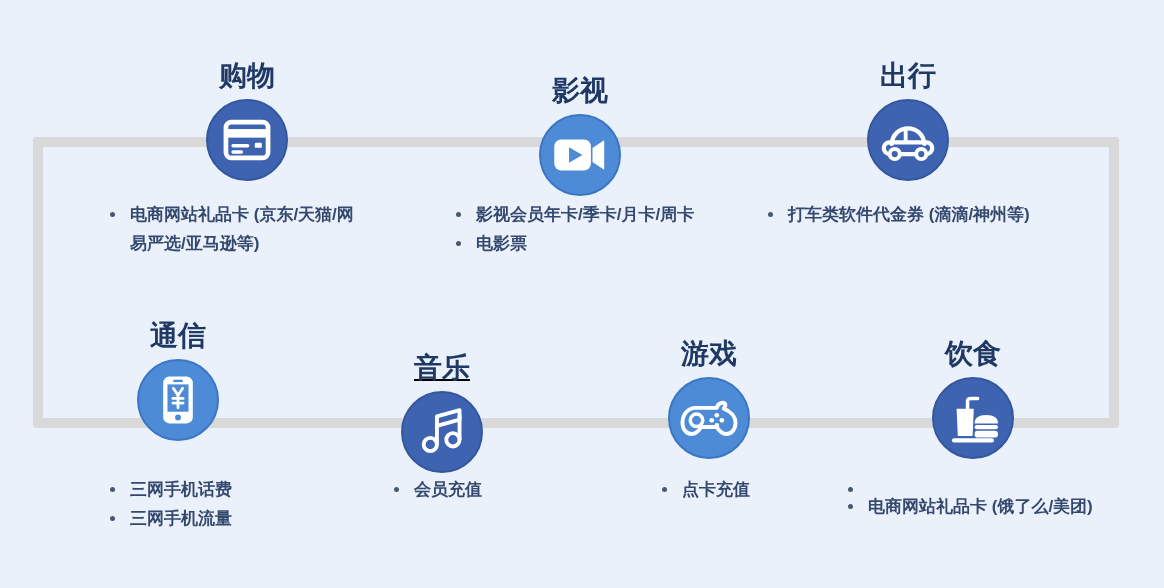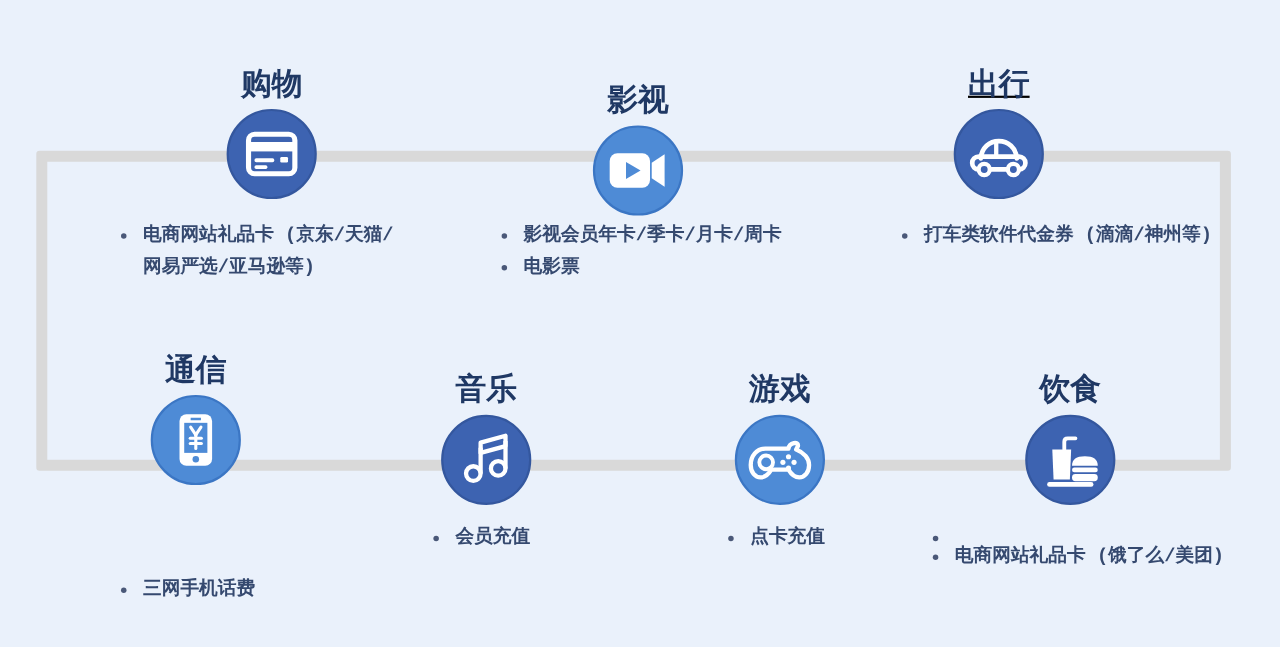--- a/index.html
+++ b/index.html
@@ -18,21 +18,21 @@
        transform:translateX(-50%);z-index:2;}
   .sec-title{font-size:28px;font-weight:700;color:var(--title_text);line-height:30px;white-space:nowrap;}
   .icon-wrap{width:82px;height:82px;border-radius:50%;margin-top:8px;
              display:flex;align-items:center;justify-content:center;}
   .tone-dark .icon-wrap{background:var(--circle_dark);border:2px solid var(--circle_dark_border);}
   .tone-light .icon-wrap{background:var(--circle_light);border:2px solid var(--circle_light_border);}
   .icon-wrap svg{width:78px;height:78px;display:block;}
   .tone-dark .accent{fill:var(--circle_dark);}
   .tone-light .accent{fill:var(--circle_light);}
   .tone-light .accent-stroke{stroke:var(--circle_light);fill:none;}
-  .blist{position:absolute;list-style:none;z-index:2;font-family:Liberation Mono, monospace;}
+  .blist{position:absolute;list-style:none;z-index:2;}
   .blist li{display:flex;align-items:flex-start;font-size:17px;font-weight:700;
             color:var(--body_text);line-height:29px;padding-left:4px;}
   .blist .dot{flex:none;width:5px;height:5px;border-radius:50%;background:var(--bullet_dot);
               margin:12px 15px 0 0;}
 </style>
 </head>
 <body>
 
 <div class="stage">
 
@@ -55,21 +55,21 @@
     <div class="sec-title">影视</div>
     <div class="icon-wrap">
       <svg viewBox="0 0 100 100">
         <rect x="17" y="30" width="47" height="40" rx="9" fill="#fff"></rect>
         <polygon class="accent" points="36,40 36,60 53,50"></polygon>
         <polygon points="66,41 81,31 81,69 66,59" fill="#fff"></polygon>
       </svg>
     </div>
   </div>
 
-  <div class="sec tone-dark" style="left:908px;top:61px;text-decoration:underline;">
+  <div class="sec tone-dark" style="left:908px;top:61px;">
     <div class="sec-title">出行</div>
     <div class="icon-wrap">
       <svg viewBox="0 0 100 100">
         <path d="M29,55 C30,43 39,35 50,35 C61,35 70,43 71,55" fill="none" stroke="#fff" stroke-width="5.5" stroke-linecap="round"></path>
         <line x1="47" y1="37" x2="47" y2="53" stroke="#fff" stroke-width="5"></line>
         <rect x="19" y="53" width="62" height="15" rx="7.5" fill="none" stroke="#fff" stroke-width="5.5"></rect>
         <circle class="accent" cx="33" cy="68" r="6.5" stroke="#fff" stroke-width="5"></circle>
         <circle class="accent" cx="67" cy="68" r="6.5" stroke="#fff" stroke-width="5"></circle>
       </svg>
     </div>
@@ -87,21 +87,21 @@
           <line x1="44" y1="35" x2="50" y2="44"></line>
           <line x1="56" y1="35" x2="50" y2="44"></line>
           <line x1="50" y1="44" x2="50" y2="60"></line>
           <line x1="43.5" y1="48" x2="56.5" y2="48"></line>
           <line x1="43.5" y1="54" x2="56.5" y2="54"></line>
         </g>
       </svg>
     </div>
   </div>
 
-  <div class="sec tone-dark" style="left:442px;top:339px;">
+  <div class="sec tone-dark" style="left:442px;top:353px;text-decoration:underline;">
     <div class="sec-title">音乐</div>
     <div class="icon-wrap">
       <svg viewBox="0 0 100 100">
         <g fill="none" stroke="#fff" stroke-width="5" stroke-linejoin="round">
           <circle cx="35" cy="66" r="8.5"></circle>
           <circle cx="64" cy="60" r="8.5"></circle>
           <line x1="43.5" y1="66" x2="43.5" y2="36"></line>
           <line x1="72.5" y1="60" x2="72.5" y2="28"></line>
           <polygon points="43.5,42 43.5,30 72.5,22 72.5,34"></polygon>
         </g>
@@ -150,32 +150,36 @@
     <li>
         <span class="dot"></span>
         <span>影视会员年卡/季卡/月卡/周卡</span>
       </li>
     <li>
         <span class="dot"></span>
         <span>电影票</span>
       </li>
   </ul>
 
-  <ul class="blist" style="left:816px;top:200px;width:340px;">
+  <ul class="blist" style="left:764px;top:200px;width:340px;">
     <li>
         <span class="dot"></span>
         <span>打车类软件代金券 (滴滴/神州等)</span>
       </li>
   </ul>
 
-  <ul class="blist" style="left:106px;top:475px;width:260px;margin-top:47px;">
+  <ul class="blist" style="left:106px;top:475px;width:260px;">
     <li>
         <span class="dot"></span>
         <span>三网手机话费</span>
       </li>
+    <li>
+        <span class="dot"></span>
+        <span>三网手机流量</span>
+      </li>
   </ul>
 
   <ul class="blist" style="left:658px;top:475px;width:220px;">
     <li>
         <span class="dot"></span>
         <span>点卡充值</span>
       </li>
   </ul>
 
   <ul class="blist" style="left:390px;top:475px;width:220px;">

